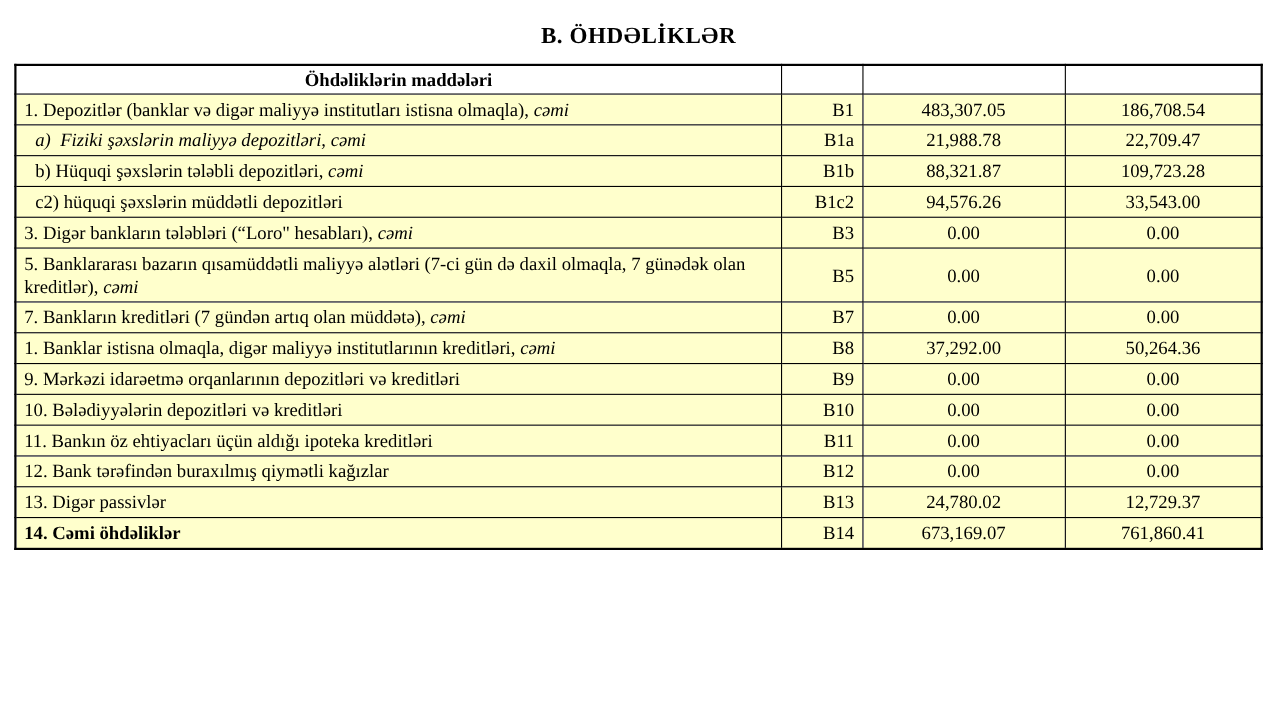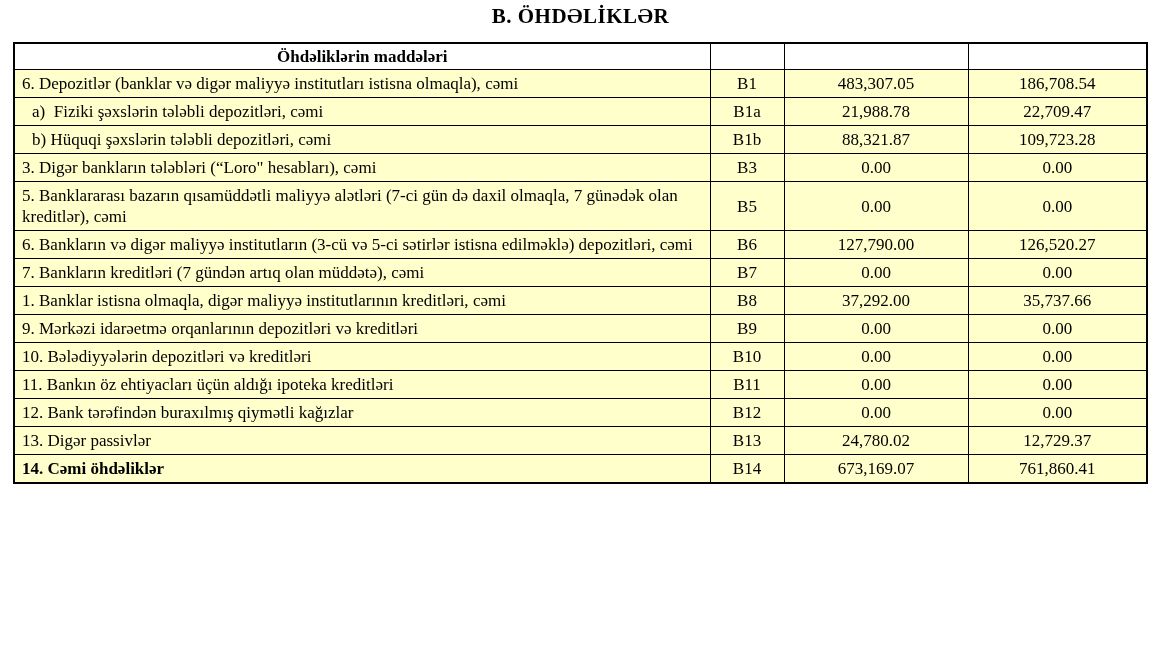--- a/index.html
+++ b/index.html
@@ -13,21 +13,21 @@
     height: 650px;
     font-family: "Liberation Serif", serif;
     color: #000000;
   }
   .page { width: 1161px; height: 650px; overflow: hidden; }
   .title {
     text-align: center;
     font-weight: 700;
     font-size: 21px;
     letter-spacing: 0.5px;
-    padding: 4px 0 13px 0;
+    padding: 20px 0 13px 0;
   }
   table.liab {
     border-collapse: collapse;
     table-layout: fixed;
     width: 1133px;
     margin: 0 auto;
     border: 2px solid var(--border-color, #000);
   }
   table.liab td {
     border: 1px solid var(--border-color, #000);
@@ -39,23 +39,23 @@
     overflow: hidden;
   }
   table.liab thead td {
     background: var(--header-bg, #ffffff);
     font-weight: 700;
     text-align: center;
     padding: 2px 7px;
   }
   .cell-label span { white-space: pre-wrap; }
   .cell-label.indent { padding-left: 17px; }
-  .cell-code { text-align: center; padding-left: 9px; }
+  .cell-code { text-align: right; padding-left: 9px; }
   .cell-value { text-align: center; padding-right: 11px; }
-  .italic { }
+  .italic { font-style: italic; }
   tr.bold .cell-label, tr.bold .cell-label span { font-weight: 700; }
 </style>
 </head>
 <body>
 
 <div class="page">
   <div class="title">B. ÖHDƏLİKLƏR</div>
 
   <table class="liab">
     <colgroup>
@@ -67,66 +67,66 @@
     <thead>
       <tr>
         <td>Öhdəliklərin maddələri</td>
         <td></td>
         <td></td>
         <td></td>
       </tr>
     </thead>
     <tbody>
         <tr>
-          <td class="cell-label"><span>6. Depozitlər (banklar və digər maliyyə institutları istisna olmaqla), </span><span class="italic">cəmi</span></td>
+          <td class="cell-label"><span>1. Depozitlər (banklar və digər maliyyə institutları istisna olmaqla), </span><span class="italic">cəmi</span></td>
           <td class="cell-code">B1</td>
           <td class="cell-value">483,307.05</td>
           <td class="cell-value">186,708.54</td>
         </tr>
         <tr>
-          <td class="cell-label indent"><span class="italic">a)  Fiziki şəxslərin tələbli depozitləri, </span><span class="italic">cəmi</span></td>
+          <td class="cell-label indent"><span class="italic">a)  Fiziki şəxslərin maliyyə depozitləri, </span><span class="italic">cəmi</span></td>
           <td class="cell-code">B1a</td>
           <td class="cell-value">21,988.78</td>
           <td class="cell-value">22,709.47</td>
         </tr>
         <tr>
           <td class="cell-label indent"><span>b) Hüquqi şəxslərin tələbli depozitləri, </span><span class="italic">cəmi</span></td>
           <td class="cell-code">B1b</td>
           <td class="cell-value">88,321.87</td>
           <td class="cell-value">109,723.28</td>
+        </tr>
+        <tr>
+          <td class="cell-label indent"><span>c2) hüquqi şəxslərin müddətli depozitləri</span></td>
+          <td class="cell-code">B1c2</td>
+          <td class="cell-value">94,576.26</td>
+          <td class="cell-value">33,543.00</td>
         </tr>
         <tr>
           <td class="cell-label"><span>3. Digər bankların tələbləri (“Loro" hesabları), </span><span class="italic">cəmi</span></td>
           <td class="cell-code">B3</td>
           <td class="cell-value">0.00</td>
           <td class="cell-value">0.00</td>
         </tr>
         <tr>
           <td class="cell-label"><span>5. Banklararası bazarın qısamüddətli maliyyə alətləri (7-ci gün də daxil olmaqla, 7 günədək olan kreditlər), </span><span class="italic">cəmi</span></td>
           <td class="cell-code">B5</td>
           <td class="cell-value">0.00</td>
           <td class="cell-value">0.00</td>
         </tr>
         <tr>
-          <td class="cell-label"><span>6. Bankların və digər maliyyə institutların (3-cü və 5-ci sətirlər istisna edilməklə) depozitləri, </span><span class="italic">cəmi</span></td>
-          <td class="cell-code">B6</td>
-          <td class="cell-value">127,790.00</td>
-          <td class="cell-value">126,520.27</td>
-        </tr>
-        <tr>
           <td class="cell-label"><span>7. Bankların kreditləri (7 gündən artıq olan müddətə), </span><span class="italic">cəmi</span></td>
           <td class="cell-code">B7</td>
           <td class="cell-value">0.00</td>
           <td class="cell-value">0.00</td>
         </tr>
         <tr>
           <td class="cell-label"><span>1. Banklar istisna olmaqla, digər maliyyə institutlarının kreditləri, </span><span class="italic">cəmi</span></td>
           <td class="cell-code">B8</td>
           <td class="cell-value">37,292.00</td>
-          <td class="cell-value">35,737.66</td>
+          <td class="cell-value">50,264.36</td>
         </tr>
         <tr>
           <td class="cell-label"><span>9. Mərkəzi idarəetmə orqanlarının depozitləri və kreditləri</span></td>
           <td class="cell-code">B9</td>
           <td class="cell-value">0.00</td>
           <td class="cell-value">0.00</td>
         </tr>
         <tr>
           <td class="cell-label"><span>10. Bələdiyyələrin depozitləri və kreditləri</span></td>
           <td class="cell-code">B10</td>

